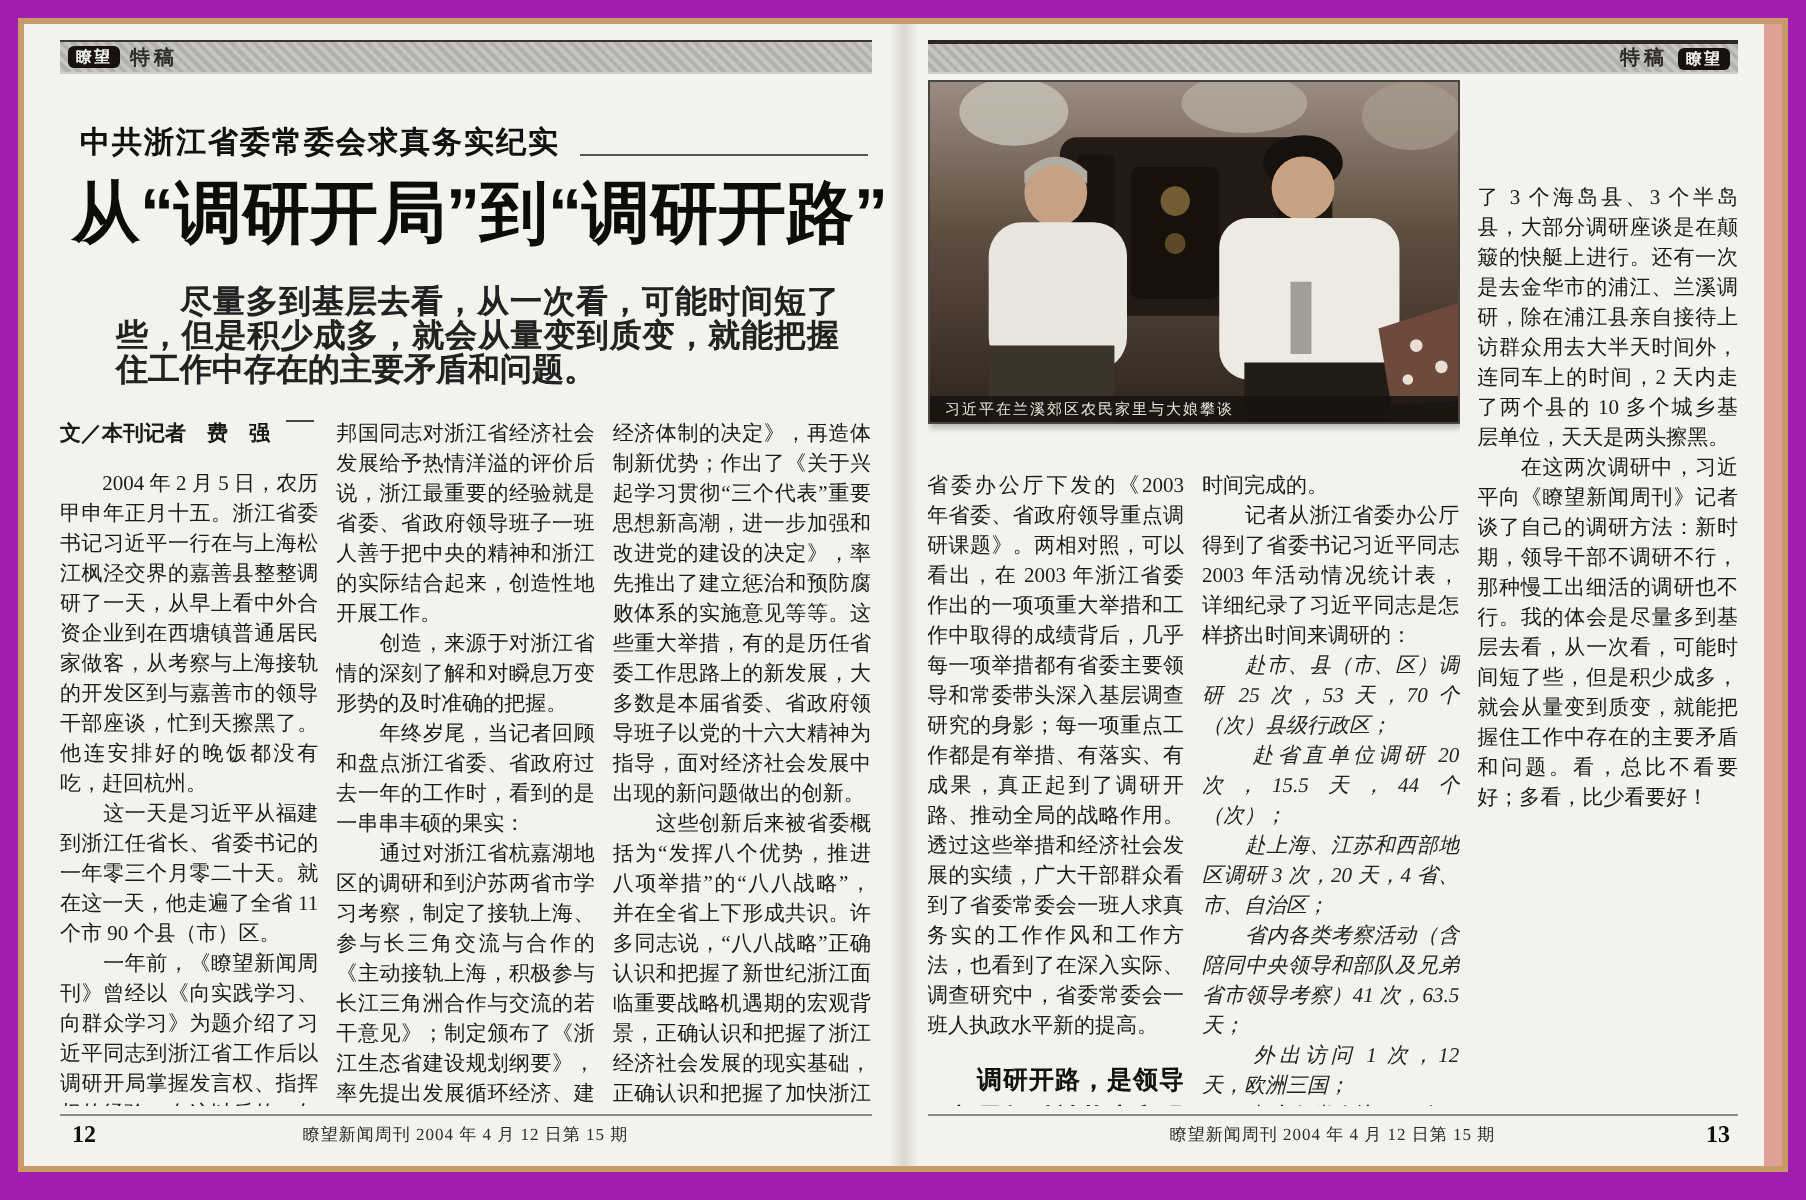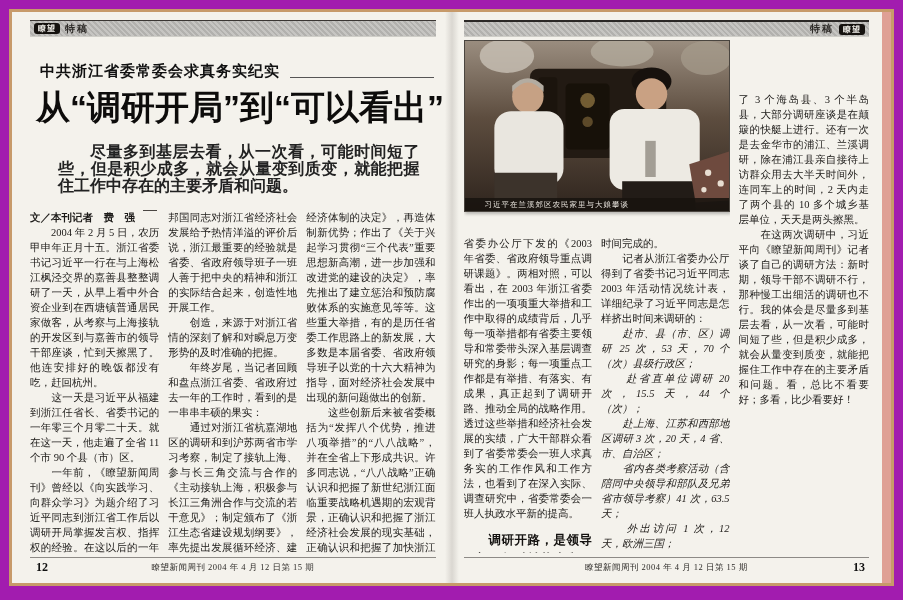--- a/index.html
+++ b/index.html
@@ -33,40 +33,40 @@
   .headline { font-family:"Liberation Sans",sans-serif; font-weight:900; font-size:34px; line-height:40px;
     color:#0d0c0b; letter-spacing:0px; margin:4px 0 8px 6px; white-space:nowrap; }
   .standfirst { font-weight:bold; font-size:16px; line-height:17px; margin:8px 16px 12px 28px;
     text-indent:2em; text-align:justify; color:#222; }
 
   
   .columns { flex:1; display:flex; gap:9px; overflow:hidden; margin-top:4px; }
   .col { flex:1; overflow:hidden; font-size:10.5px; line-height:15px; text-align:justify; }
   p.para { text-align:justify; margin:0; }
   p.kai { font-style:italic; color:#24211e; }
-  .byline-row { display:flex; align-items:flex-start; }
+  .byline-row { display:flex; align-items:flex-start; margin-bottom:10px; }
   .byline { font-size:10.5px; font-weight:bold; color:#1c1a18; white-space:nowrap; }
   .byline-rule { flex:1; border-bottom:1px solid #4a4643; margin:0 2px 3px 8px; }
   .subhead { font-family:"Liberation Sans",sans-serif; font-weight:bold; font-size:12.5px; line-height:19px;
     margin:10px 0 9px 0; text-indent:2em; text-align:justify; color:#141210; }
 
   
   .footer { height:20px; border-top:1px solid #8d8a86; margin-top:4px; display:flex; align-items:center; position:relative; }
   .page-num { font-weight:bold; font-size:12px; color:#111; }
   .page.left .page-num { margin-left:6px; }
   .page.right .page-num { position:absolute; right:4px; }
   .footer-journal { position:absolute; left:50%; transform:translateX(-50%); font-size:8.5px; color:#2c2a27; letter-spacing:0.5px; white-space:nowrap; }
 
   
   .rp-body { flex:1; display:flex; gap:9px; overflow:hidden; margin-top:4px; }
   .rp-leftcols { flex:2.04; display:flex; flex-direction:column; overflow:hidden; }
   .photo-block { height:172px; border:1px solid #4a453f; background:#3a2f27; position:relative; flex:none; box-shadow:1px 2px 3px rgba(0,0,0,0.25); }
   .photo-block svg { display:block; width:100%; height:100%; }
   .photo-caption { position:absolute; left:0; right:0; bottom:0; height:13px; background:rgba(24,19,15,0.88);
-    color:#e9e5de; font-size:7.5px; line-height:13px; padding-left:20px; letter-spacing:1px; white-space:nowrap; overflow:hidden; }
+    color:#e9e5de; font-size:7.5px; line-height:13px; padding-left:8px; letter-spacing:1px; white-space:nowrap; overflow:hidden; }
   .rp-twocols { flex:1; display:flex; gap:9px; overflow:hidden; margin-top:24px; }
   .rp-col3 { flex:1; overflow:hidden; font-size:10.5px; line-height:15px; padding-top:52px; }
 </style>
 </head>
 <body>
 
 <div class="outer">
   <div class="frame">
     <div class="gutter-shadow"></div>
     <div class="page-edge-strip"></div>
@@ -74,21 +74,21 @@
     <div class="page left">
       <div class="hdr-band">
         <span class="logo-badge">瞭望</span>
         <span class="section-label">特稿</span>
       </div>
 
       <div class="kicker-row">
         <span class="kicker">中共浙江省委常委会求真务实纪实</span>
         <span class="kicker-rule"></span>
       </div>
-      <div class="headline">从“调研开局”到“可以看出”</div>
+      <div class="headline">从“调研开局”到“调研开路”</div>
       <div class="standfirst">尽量多到基层去看，从一次看，可能时间短了些，但是积少成多，就会从量变到质变，就能把握住工作中存在的主要矛盾和问题。</div>
 
       <div class="columns">
         <div class="col">
           <div class="byline-row">
             <span class="byline">文／本刊记者　费　强</span>
             <span class="byline-rule"></span>
           </div>
           <div>
               <p class="para">　　2004 年 2 月 5 日，农历甲申年正月十五。浙江省委书记习近平一行在与上海松江枫泾交界的嘉善县整整调研了一天，从早上看中外合资企业到在西塘镇普通居民家做客，从考察与上海接轨的开发区到与嘉善市的领导干部座谈，忙到天擦黑了。他连安排好的晚饭都没有吃，赶回杭州。</p>

